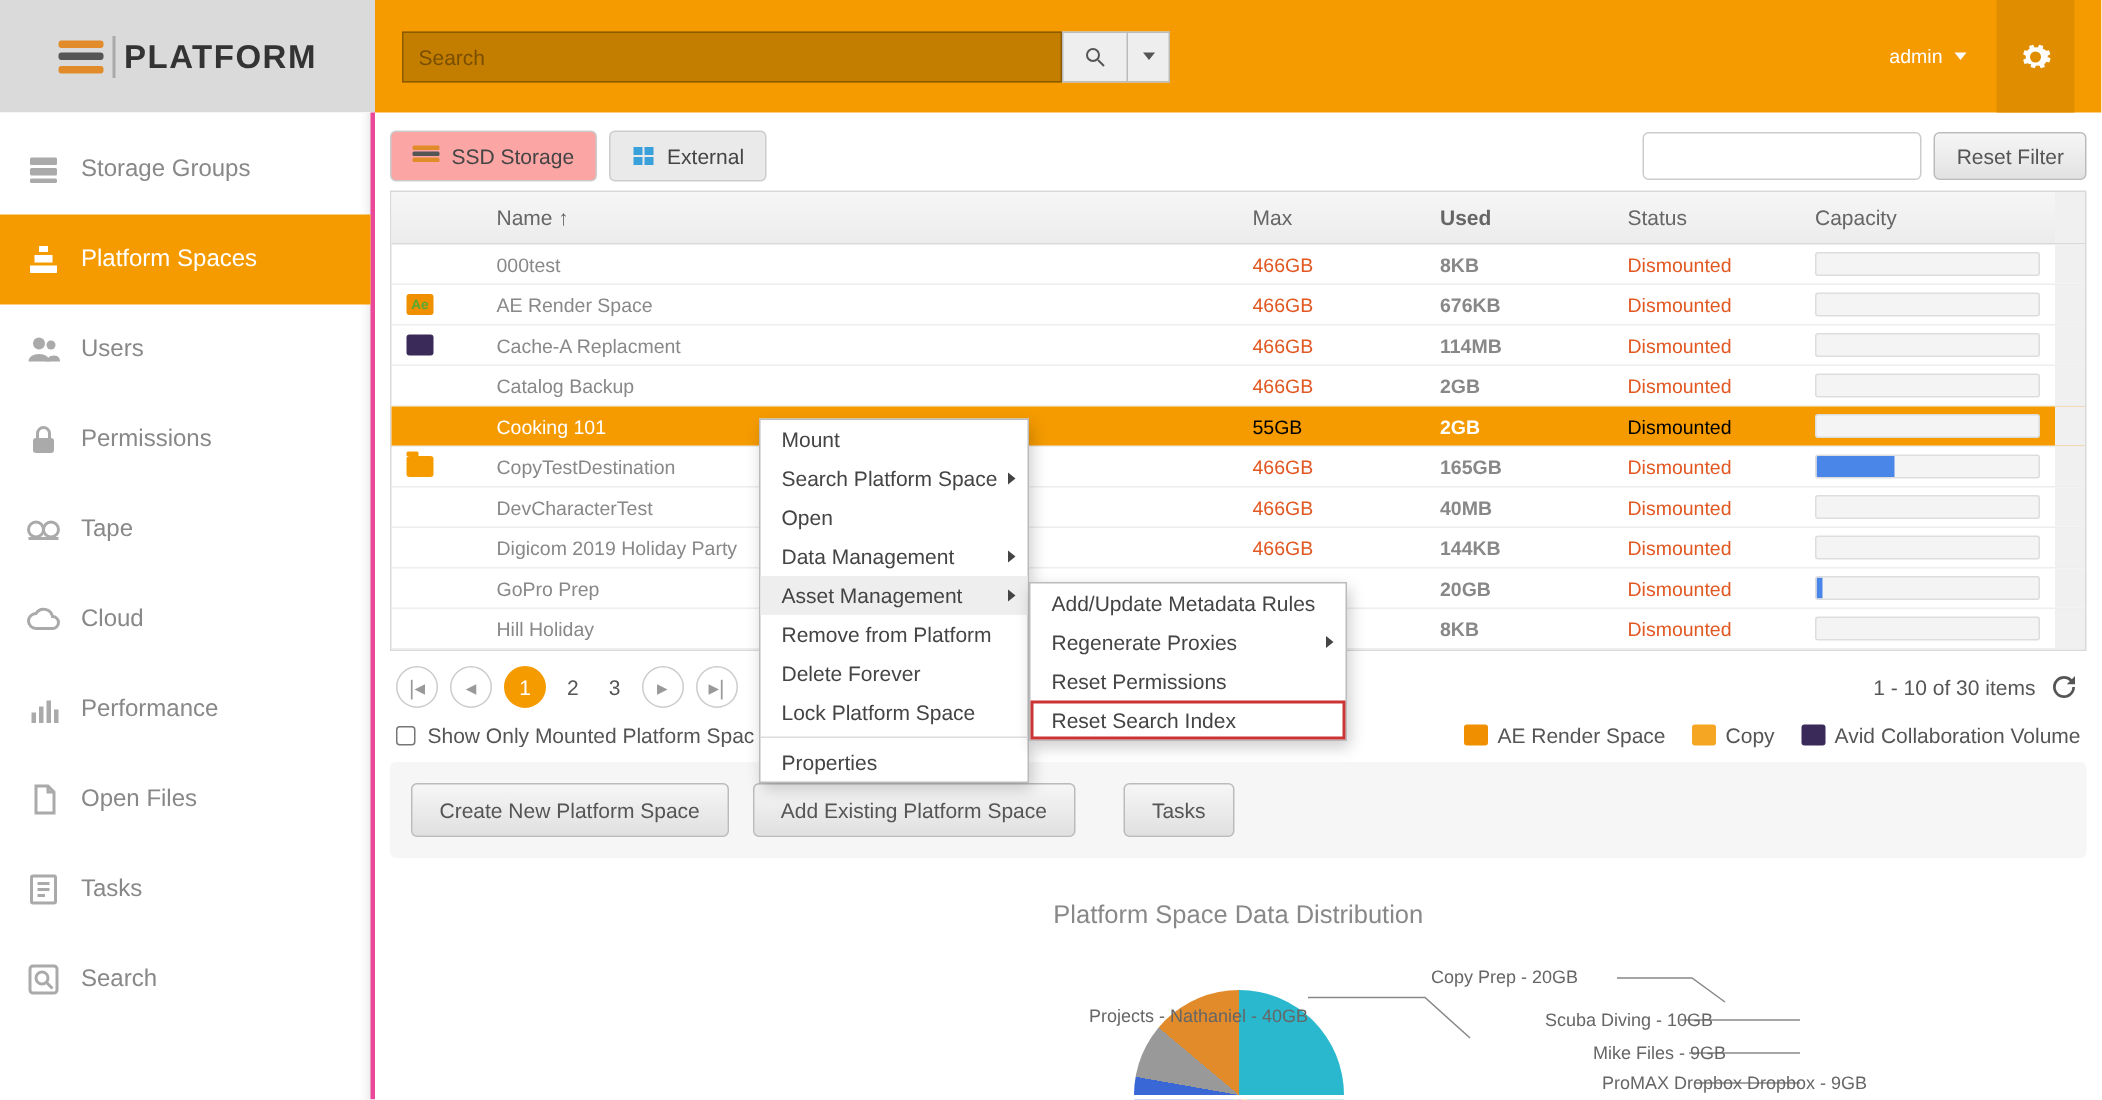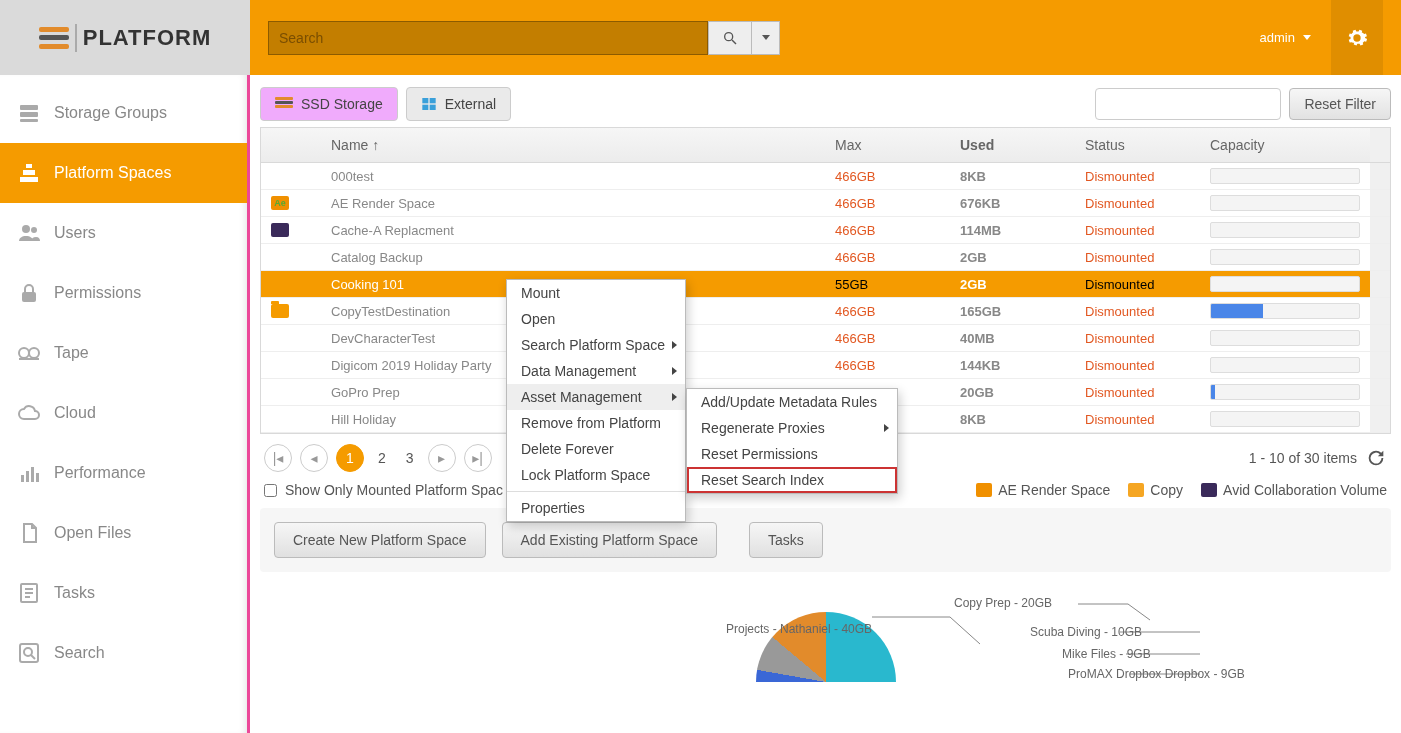--- a/index.html
+++ b/index.html
@@ -25,21 +25,21 @@
   .body-row { flex:1; display:flex; min-height:0;}
   .sidebar { width: 250px; background: #fff; border-right: 3px solid #ec4899; box-shadow: inset -6px 0 8px -6px rgba(0,0,0,.15); padding-top:8px;}
   .side-item { display:flex; align-items:center; gap:12px; height:60px; padding:0 16px; color:#888; cursor:pointer;}
   .side-item.active { background:#f59b00; color:#fff; }
   .side-icon { width:26px; height:26px; fill:#aaa; color:#aaa; display:flex; align-items:center; justify-content:center;}
   .side-item.active .side-icon { fill:#fff; color:#fff;}
   .side-label { font-size:16px; }
   .main { flex:1; background:#fff; display:flex; flex-direction:column; min-width:0;}
   .tabs-row { display:flex; align-items:center; padding:12px 10px 0 10px; gap:8px;}
   .tab { display:flex; align-items:center; gap:8px; height:34px; padding:0 14px; border:1px solid #ccc; border-radius:4px; background:#eaeaea; cursor:pointer; font-size:14px; color:#444;}
-  .tab.active { background:#f0abfc; }
+  .tab.active { background:#fca5a5; }
   .tabs-row .spacer2 { flex:1;}
   .filter-input { width:186px; height:32px; border:1px solid #ccc; border-radius:4px; padding:0 8px;}
   .reset-btn { height:32px; padding:0 14px; border:1px solid #bbb; border-radius:4px; background:linear-gradient(#f6f6f6,#e2e2e2); cursor:pointer; font-size:14px; color:#555;}
   .table-wrap { margin:6px 10px 0 10px; border:1px solid #d9d9d9; position:relative;}
   .thead { display:flex; background:linear-gradient(#f6f6f6,#ececec); border-bottom:1px solid #d9d9d9; height:35px; font-size:14px; color:#666;}
   .th, .td { display:flex; align-items:center; padding:0 10px;}
   .c-icon { width:60px;}
   .c-name { flex:1; min-width:0;}
   .c-max  { width:125px;}
   .c-used { width:125px;font-weight:bold;}
@@ -435,20 +435,21 @@
           </div>
       </div>
 
       <div class="action-row">
         <button class="big-btn">Create New Platform Space</button>
         <button class="big-btn">Add Existing Platform Space</button>
         <div class="spacer2"></div>
         <button class="big-btn">Tasks</button>
       </div>
 
+      <div class="chart-title">Platform Space Data Distribution</div>
       <div class="chart-area">
         <svg width="100%" height="100%" style="position:absolute;top:0;left:0;">
           <path class="line" d="M 622 45 L 700 45 L 730 72"></path>
           <path class="line" d="M 828 32 L 878 32 L 900 48"></path>
           <path class="line" d="M 870 60 L 950 60"></path>
           <path class="line" d="M 876 82 L 950 82"></path>
           <path class="line" d="M 880 102 L 950 102"></path>
         </svg>
         <div class="pie"></div>
         <div class="lbl" style="left:476px; top:50px;">Projects - Nathaniel - 40GB</div>
@@ -458,25 +459,25 @@
         <div class="lbl" style="left:818px; top:95px;">ProMAX Dropbox Dropbox - 9GB</div>
       </div>
     </div>
   </div>
 
   <div class="ctx" style="left:506px; top:279px; width:180px;" id="ctx-main">
       <div class="ctx-item">
         <span>Mount</span>
       </div>
       <div class="ctx-item">
-        <span>Open</span>
-      </div>
-      <div class="ctx-item">
         <span>Search Platform Space</span>
         <div class="arrow"></div>
+      </div>
+      <div class="ctx-item">
+        <span>Open</span>
       </div>
       <div class="ctx-item">
         <span>Data Management</span>
         <div class="arrow"></div>
       </div>
       <div class="ctx-item hover">
         <span>Asset Management</span>
         <div class="arrow"></div>
       </div>
       <div class="ctx-item">

